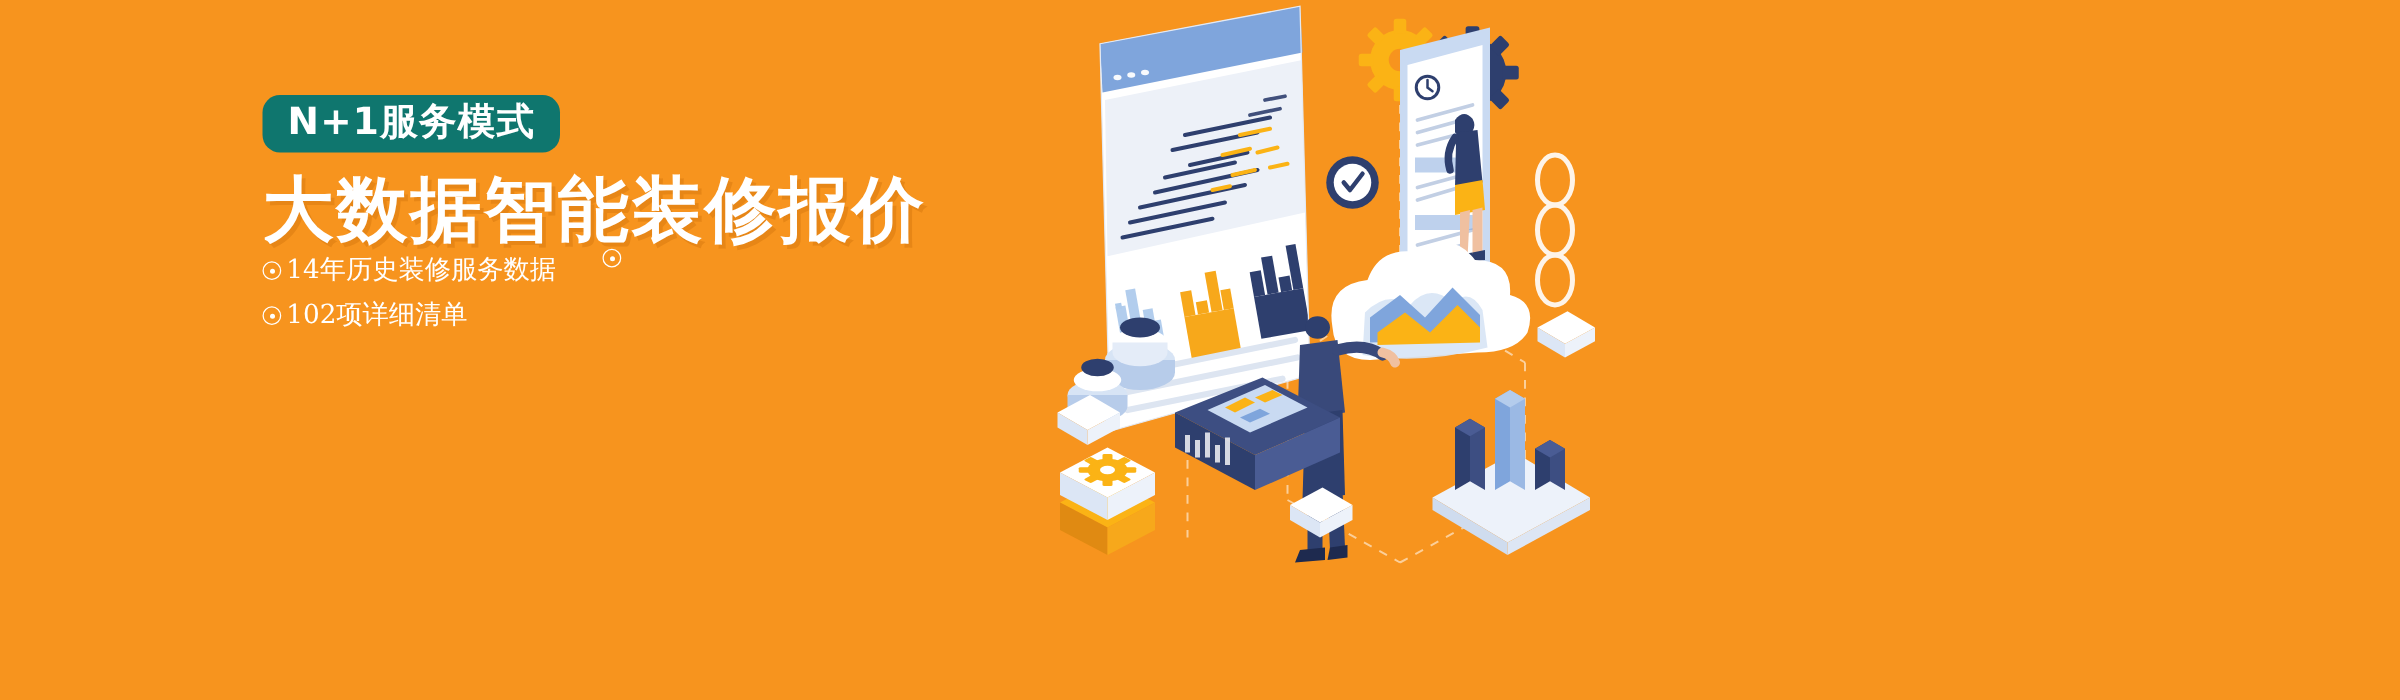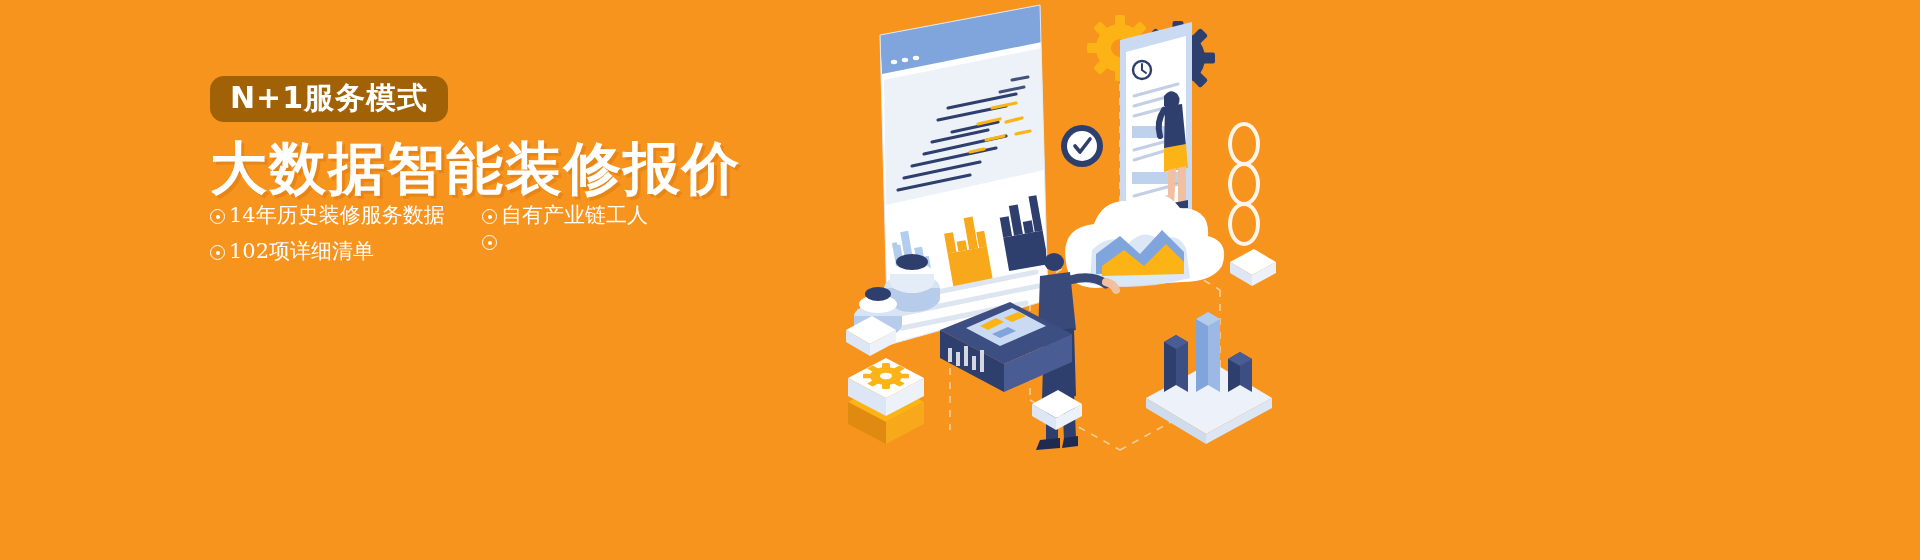--- a/index.html
+++ b/index.html
@@ -16,21 +16,21 @@
   }
 
   
   .copy {
     position:absolute;
     left:210px; top:76px;
     width:720px;
   }
   .badge {
     display:inline-block;
-    background:#a16207;
+    background:#0f766e;
     color:#FFFFFF;
     font-family:"DejaVu Sans", sans-serif;
     font-size:30px;
     font-weight:700;
     letter-spacing:1px;
     padding:7px 20px 9px 20px;
     border-radius:14px;
     line-height:1;
   }
   .headline {
@@ -107,24 +107,20 @@
         <div class="bullet">
           <span class="dot"></span>
           <span>14年历史装修服务数据</span>
         </div>
         <div class="bullet">
           <span class="dot"></span>
           <span>102项详细清单</span>
         </div>
       </div>
       <div class="bullet-col right">
-        <div class="bullet">
-          <span class="dot"></span>
-          <span>自有产业链工人</span>
-        </div>
         <div class="bullet">
           <span class="dot"></span>
         </div>
       </div>
     </div>
   </div>
 
   <div class="art">
     <svg width="560" height="560" viewBox="0 0 560 560" xmlns="http://www.w3.org/2000/svg">
       <defs>

